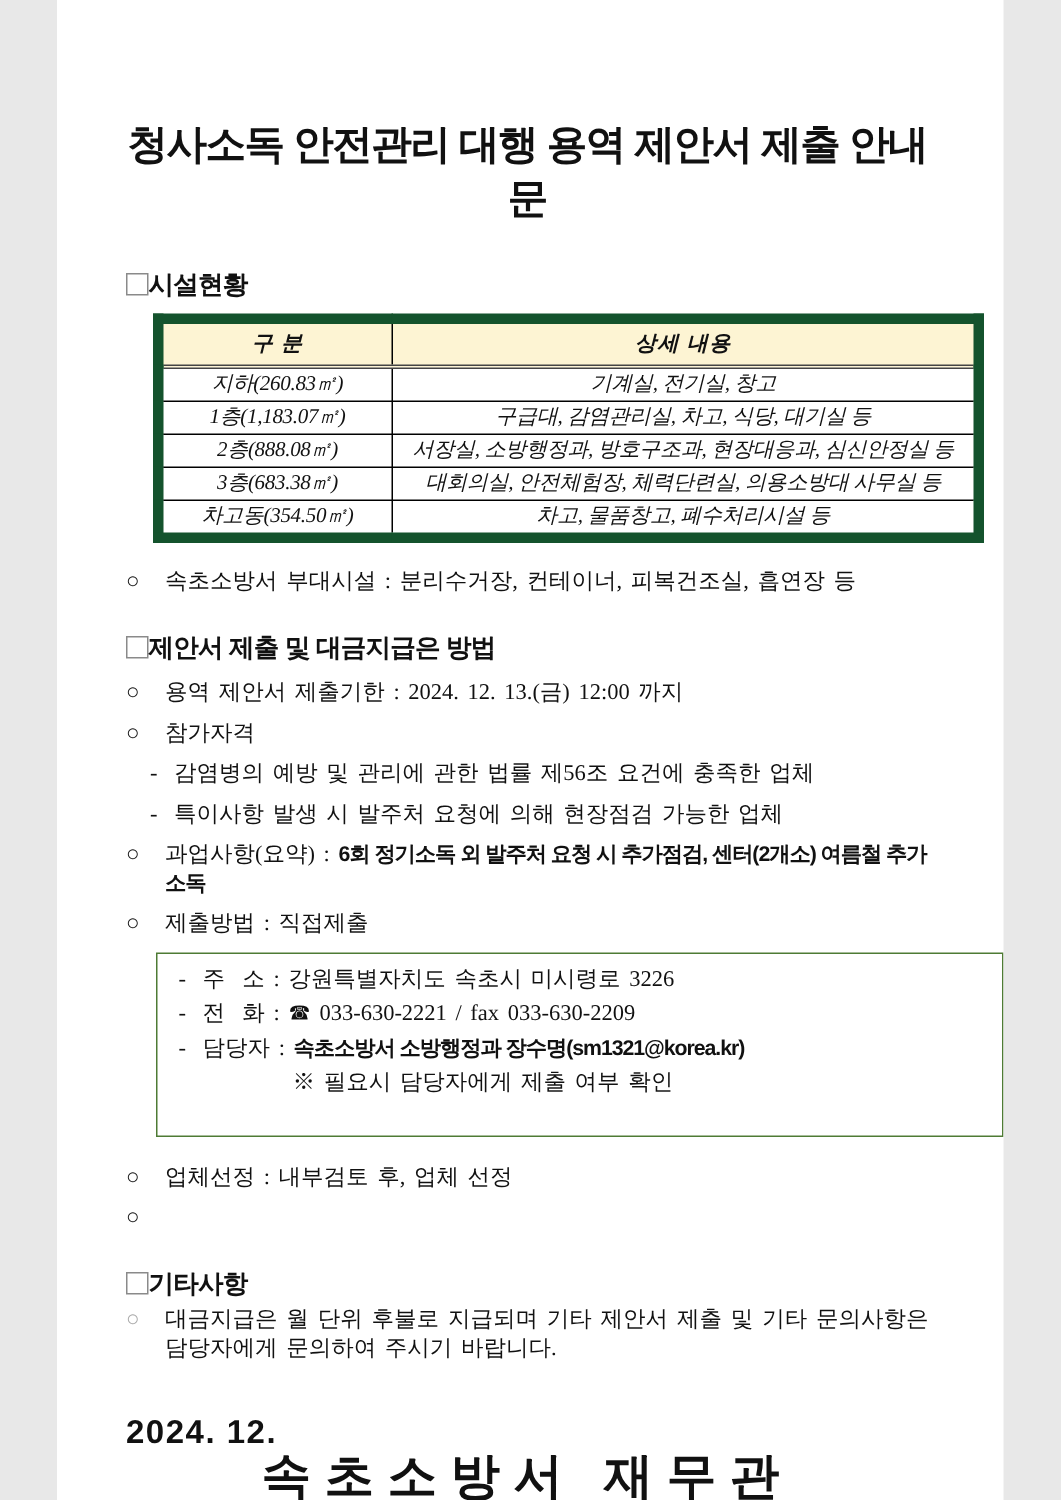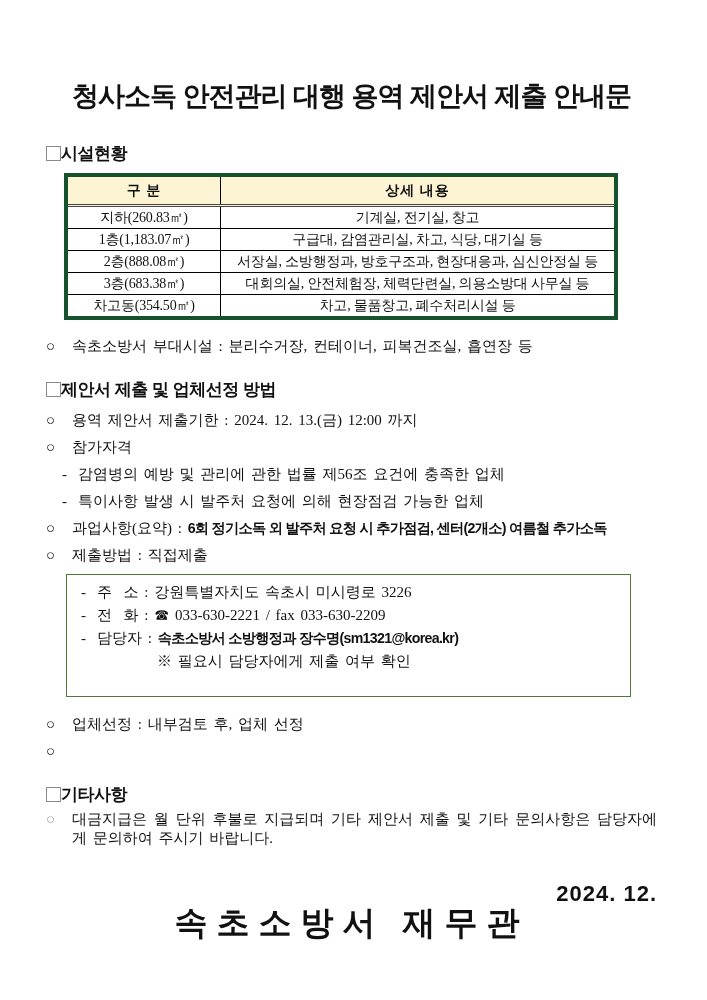--- a/index.html
+++ b/index.html
@@ -1,17 +1,17 @@
 <!DOCTYPE html>
 <html lang="ko"><head>
 <meta charset="utf-8">
 <style>
   html,body{margin:0;padding:0;background:#e8e8e8;}
   .page{
-    width:707px;height:1000px;box-sizing:border-box;
+    width:631px;height:1000px;box-sizing:border-box;
     margin:0 auto;background:#ffffff;color:#111;
     padding:78px 50px 0 46px;
     font-family:"Liberation Serif","DejaVu Serif",serif;
     font-size:15px;line-height:19px;overflow:hidden;
   }
   .title{
     text-align:center;font-family:"Liberation Sans","DejaVu Sans",sans-serif;
     font-weight:800;font-size:27px;line-height:36px;letter-spacing:-1px;margin:0;
   }
   .sec-heading{
@@ -28,21 +28,21 @@
     font-size:14px;
   }
   table.facility th{
     background:#fdf4d3;border:1px solid #000;border-bottom:3px double #444;
     font-weight:700;height:25px;letter-spacing:1px;
   }
   table.facility td{
     border:1px solid #000;text-align:center;height:21px;padding:0 4px;
     letter-spacing:-0.2px;
   }
-  table.facility{border:4px solid #14532d;}
+  table.facility{border:7px solid #14532d;font-style:italic;}
   .bullet-line{display:flex;margin-top:8px;word-spacing:2px;}
   .bullet-line .bullet{width:26px;flex-shrink:0;}
   .bullet-line .bullet.gray{color:#a9a9a9;}
   .dash-line{display:flex;margin-left:16px;margin-top:8px;word-spacing:2px;}
   .dash-line .dash{width:16px;flex-shrink:0;}
   .note-line{margin-top:17px;}
   .mt12{margin-top:12px;}
   .bold-gothic{
     font-family:"Liberation Sans","DejaVu Sans",sans-serif;
     font-weight:700;font-size:14.2px;letter-spacing:-0.7px;word-spacing:0;
@@ -50,21 +50,21 @@
   .contact-box{
     border:1.5px solid #4e7b34;width:565px;box-sizing:border-box;
     margin:9px 0 0 20px;padding:8px 10px 9px 14px;
   }
   .contact-box .dash-line{margin-left:0;margin-top:4px;}
   .contact-box .dash-line:first-child{margin-top:0;}
   .pre{white-space:pre-wrap;}
   .box-note{margin:4px 0 16px 76px;word-spacing:2px;}
   .etc-para{text-align:justify;}
   .footer-date{
-    text-align:right;font-family:"Liberation Sans","DejaVu Sans",sans-serif;
+    text-align:left;font-family:"Liberation Sans","DejaVu Sans",sans-serif;
     font-weight:800;font-size:22px;margin-top:36px;letter-spacing:1px;
   }
   .footer-signer{
     text-align:center;font-family:"Liberation Sans","DejaVu Sans",sans-serif;
     font-weight:800;font-size:33px;margin-top:10px;letter-spacing:9px;
   }
 </style>
 </head>
 <body>
 
@@ -108,21 +108,21 @@
     </tbody>
   </table>
 
   <div class="bullet-line note-line">
     <span class="bullet">○</span>
     <span>속초소방서 부대시설 : 분리수거장, 컨테이너, 피복건조실, 흡연장 등</span>
   </div>
 
   <div class="sec-heading" style="margin-top:24px">
     <span class="checkbox"></span>
-    <span>제안서 제출 및 업체선정 방법</span>
+    <span>제안서 제출 및 대금지급은 방법</span>
   </div>
 
   <div class="bullet-line mt12">
     <span class="bullet">○</span>
     <span>용역 제안서 제출기한 : 2024. 12. 13.(금) 12:00 까지</span>
   </div>
 
   <div class="bullet-line">
     <span class="bullet">○</span>
     <span>참가자격</span>

